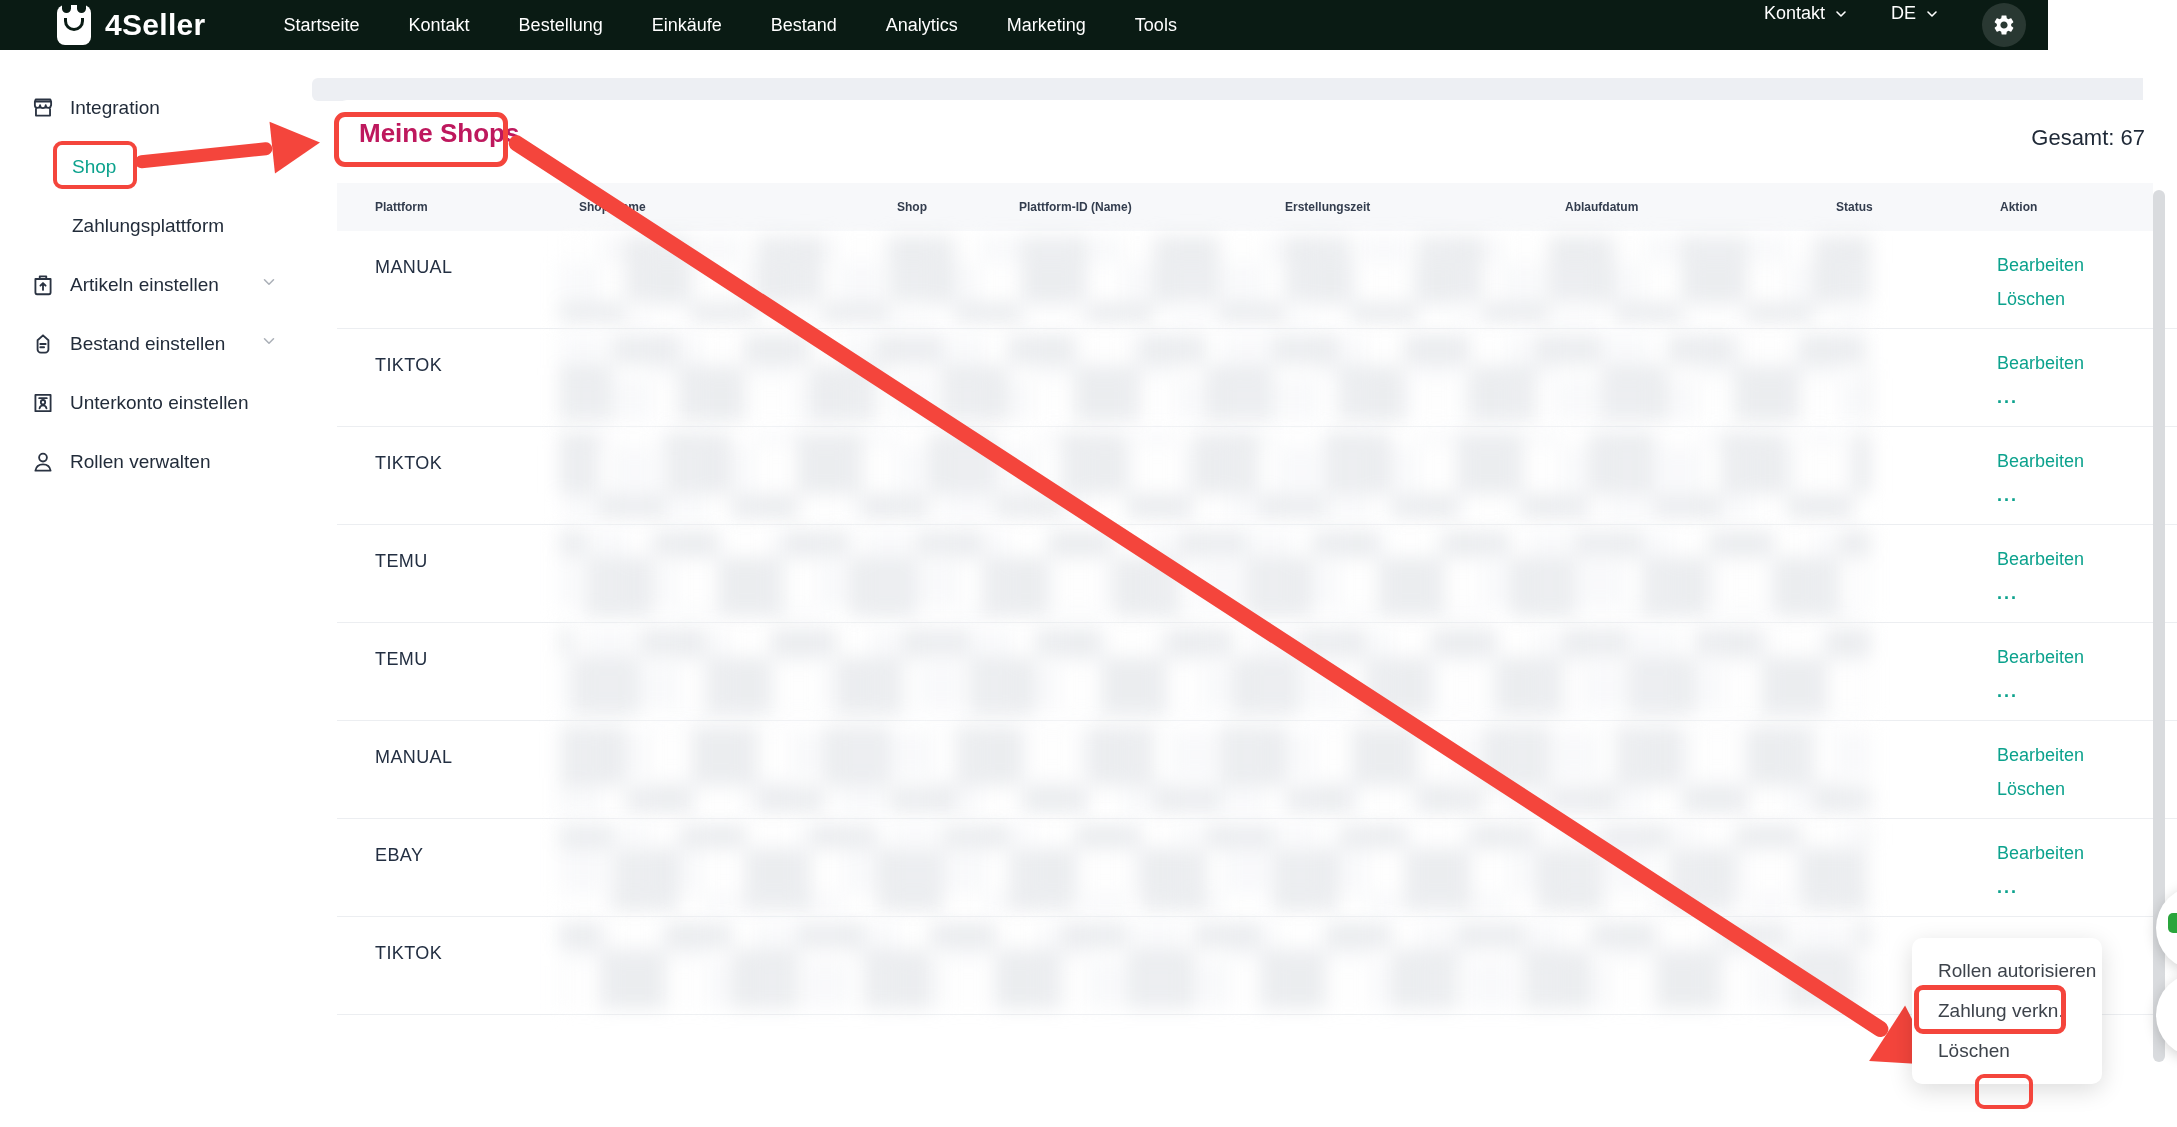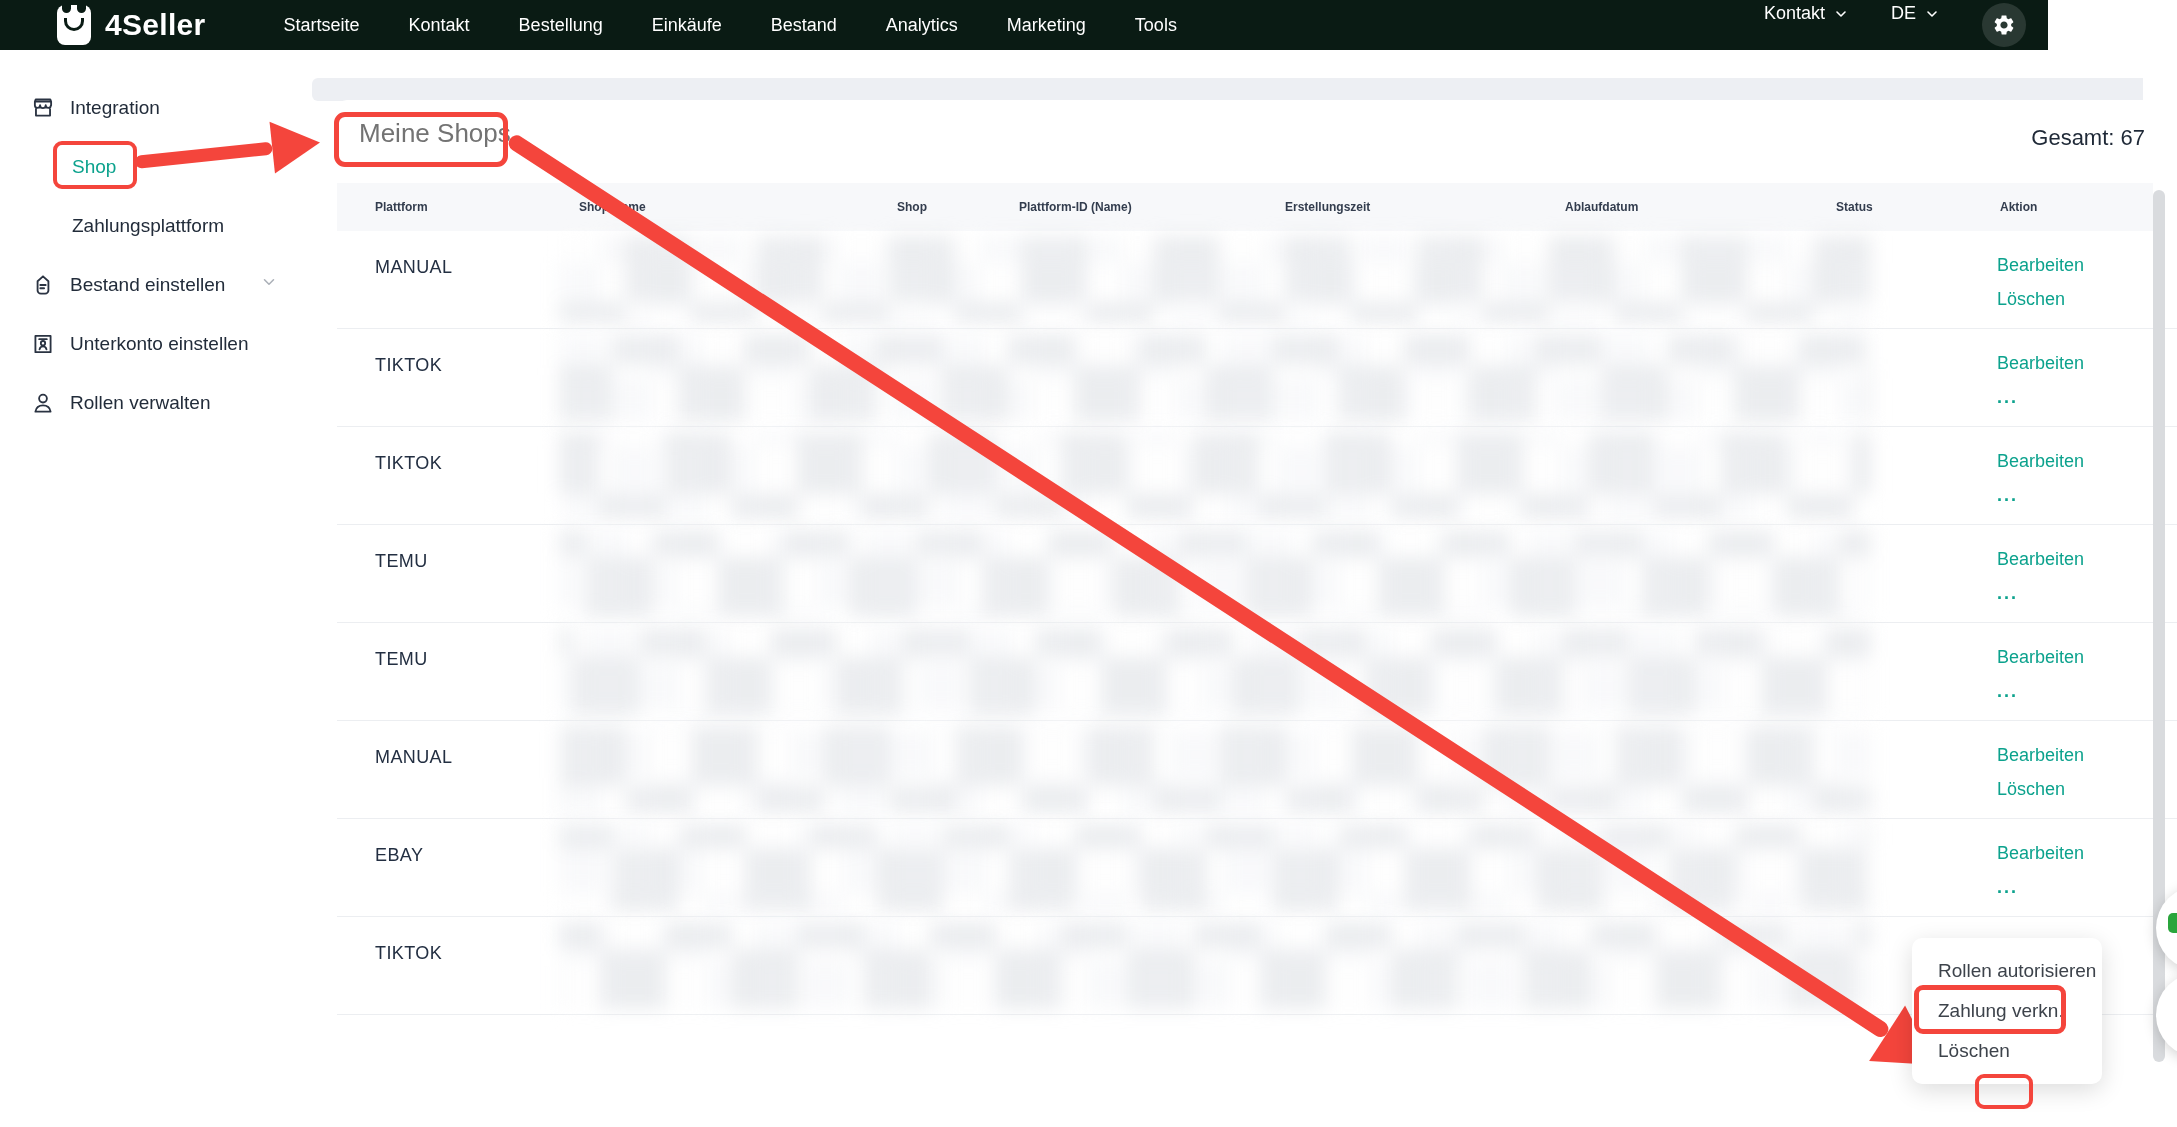--- a/index.html
+++ b/index.html
@@ -34,21 +34,21 @@
   .side-item .ic svg { width:26px; height:26px; stroke:#2a3342; fill:none; stroke-width:1.7; stroke-linecap:round; stroke-linejoin:round; }
   .side-item.child { padding-left:72px; }
   .side-item.active .lbl { color:#0ca28d; }
   .side-item .chev { position:absolute; right:32px; }
   .side-item .chev svg { width:18px; height:18px; stroke:#55607080; fill:none; stroke-width:2; stroke-linecap:round; stroke-linejoin:round; }
 
   
   .page-gap { position:absolute; left:312px; top:78px; width:1831px; height:23px; background:#edeff3; border-radius:6px 0 0 6px; }
   .card { position:absolute; left:337px; top:100px; width:1840px; height:1027px; background:#fff; border-radius:10px 0 0 0; }
   .card-head { position:relative; height:83px; }
-  .page-title { position:absolute; left:22px; top:18px; font-size:26px; font-weight:400; color:#737373; }
+  .page-title { position:absolute; left:22px; top:18px; font-size:26px; font-weight:700; color:#be185d; }
   .total { position:absolute; right:32px; top:25px; font-size:22px; color:#1f2937; }
 
   .thead { position:relative; height:48px; background:#f7f8fa; width:1816px; }
   .th { position:absolute; top:0; height:48px; line-height:48px; font-size:12px; font-weight:600; color:#333d4e; white-space:nowrap; }
 
   .rows { position:relative; }
   .row { position:relative; height:98px; border-bottom:1px solid #eceef1; }
   .row.hl { background:#f3f5f9; height:112px; border-bottom:none; }
   .platform { position:absolute; left:38px; top:26px; font-size:18px; color:#232f42; letter-spacing:.4px; }
   .redacted { position:absolute; left:222px; top:5px; width:1312px; bottom:5px;
@@ -146,20 +146,31 @@
       </div>
       <div class="side-item child active">
         <span class="lbl">Shop</span>
       </div>
       <div class="side-item child">
         <span class="lbl">Zahlungsplattform</span>
       </div>
       <div class="side-item">
         <span class="ic">
           <svg viewBox="0 0 24 24">
+            <path d="M5 6.5h14V19a1.5 1.5 0 0 1-1.5 1.5h-11A1.5 1.5 0 0 1 5 19zM9 6.5V4h6v2.5M12 16.5v-6M9.6 12.6L12 10.2l2.4 2.4"></path>
+          </svg>
+        </span>
+        <span class="lbl">Artikeln einstellen</span>
+        <span class="chev"><svg viewBox="0 0 24 24">
+            <path d="M6 9l6 6 6-6"></path>
+          </svg></span>
+      </div>
+      <div class="side-item">
+        <span class="ic">
+          <svg viewBox="0 0 24 24">
             <path d="M7 8.5L12 4l5 4.5V17a3 3 0 0 1-3 3h-4a3 3 0 0 1-3-3zM9.5 12h5M9.5 15h3.5"></path>
           </svg>
         </span>
         <span class="lbl">Bestand einstellen</span>
         <span class="chev"><svg viewBox="0 0 24 24">
             <path d="M6 9l6 6 6-6"></path>
           </svg></span>
       </div>
       <div class="side-item">
         <span class="ic">

